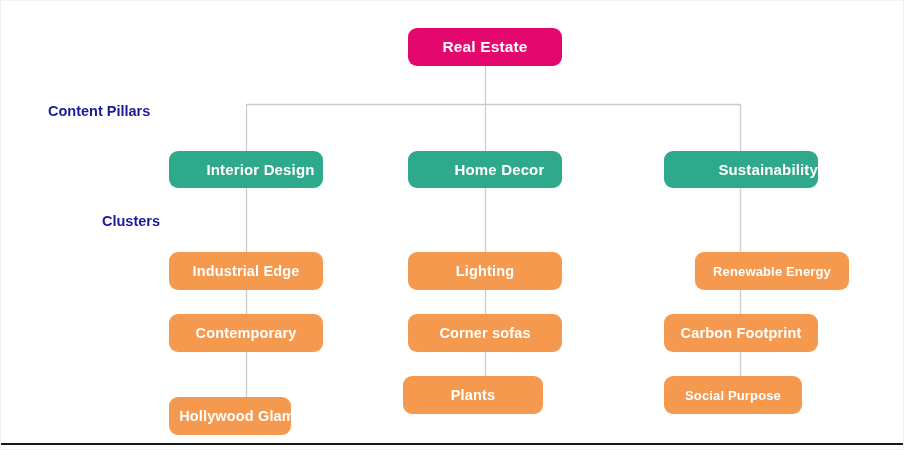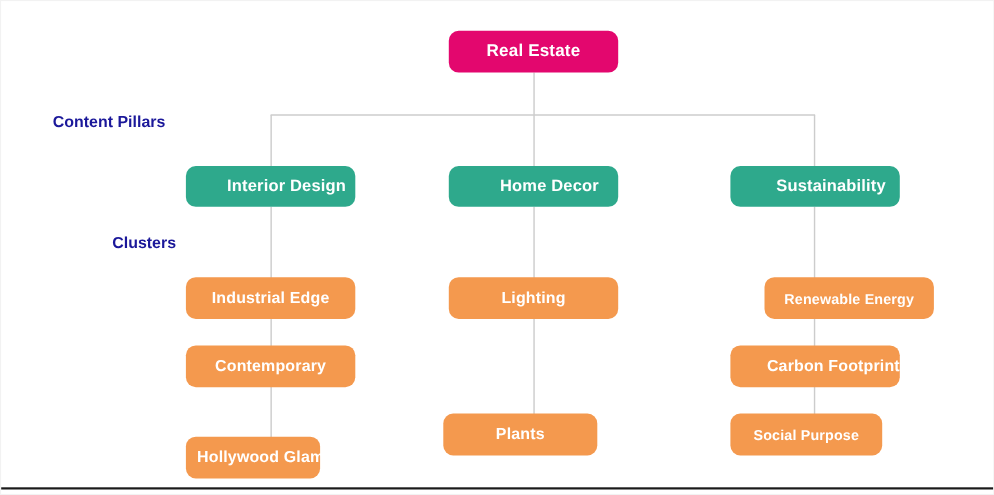--- a/index.html
+++ b/index.html
@@ -110,45 +110,48 @@
 
   <div class="side-label" style="left:47px; top:102px;">Content Pillars</div>
   <div class="side-label" style="left:101px; top:212px;">Clusters</div>
 
   <div class="node pillar" style="left:168px; top:150px; width:154px; height:37px;">
     <span>Interior Design</span>
   </div>
   <div class="node pillar" style="left:407px; top:150px; width:154px; height:37px;">
     <span>Home Decor</span>
   </div>
-  <div class="node pillar" style="left:663px; top:150px; width:154px; height:37px;">
+  <div class="node pillar" style="left:663px; top:150px; width:154px; height:37px;justify-content:flex-end;">
     <span>Sustainability</span>
   </div>
 
   <div class="node cluster" style="left:168px; top:313px; width:154px; height:38px;">
     <span>Contemporary</span>
   </div>
   <div class="node cluster" style="left:168px; top:251px; width:154px; height:38px;">
     <span>Industrial Edge</span>
   </div>
   <div class="node cluster" style="left:168px; top:396px; width:122px; height:38px;padding-left:14px;">
     <span>Hollywood Glam</span>
   </div>
 
   <div class="node cluster" style="left:407px; top:251px; width:154px; height:38px;">
     <span>Lighting</span>
   </div>
+  <div class="node cluster" style="left:407px; top:313px; width:154px; height:38px;">
+    <span>Corner sofas</span>
+  </div>
   <div class="node cluster" style="left:402px; top:375px; width:140px; height:38px;">
     <span>Plants</span>
   </div>
 
   <div class="node cluster sm" style="left:663px; top:251px; width:154px; height:38px;margin-left:31px;">
     <span>Renewable Energy</span>
   </div>
-  <div class="node cluster" style="left:663px; top:313px; width:154px; height:38px;justify-content:flex-end;">
+  <div class="node cluster" style="left:663px; top:313px; width:154px; height:38px;">
     <span>Carbon Footprint</span>
   </div>
   <div class="node cluster sm" style="left:663px; top:375px; width:138px; height:38px;">
     <span>Social Purpose</span>
   </div>
 
   <div id="bottom-rule"></div>
 </div>
 
 </body></html>

